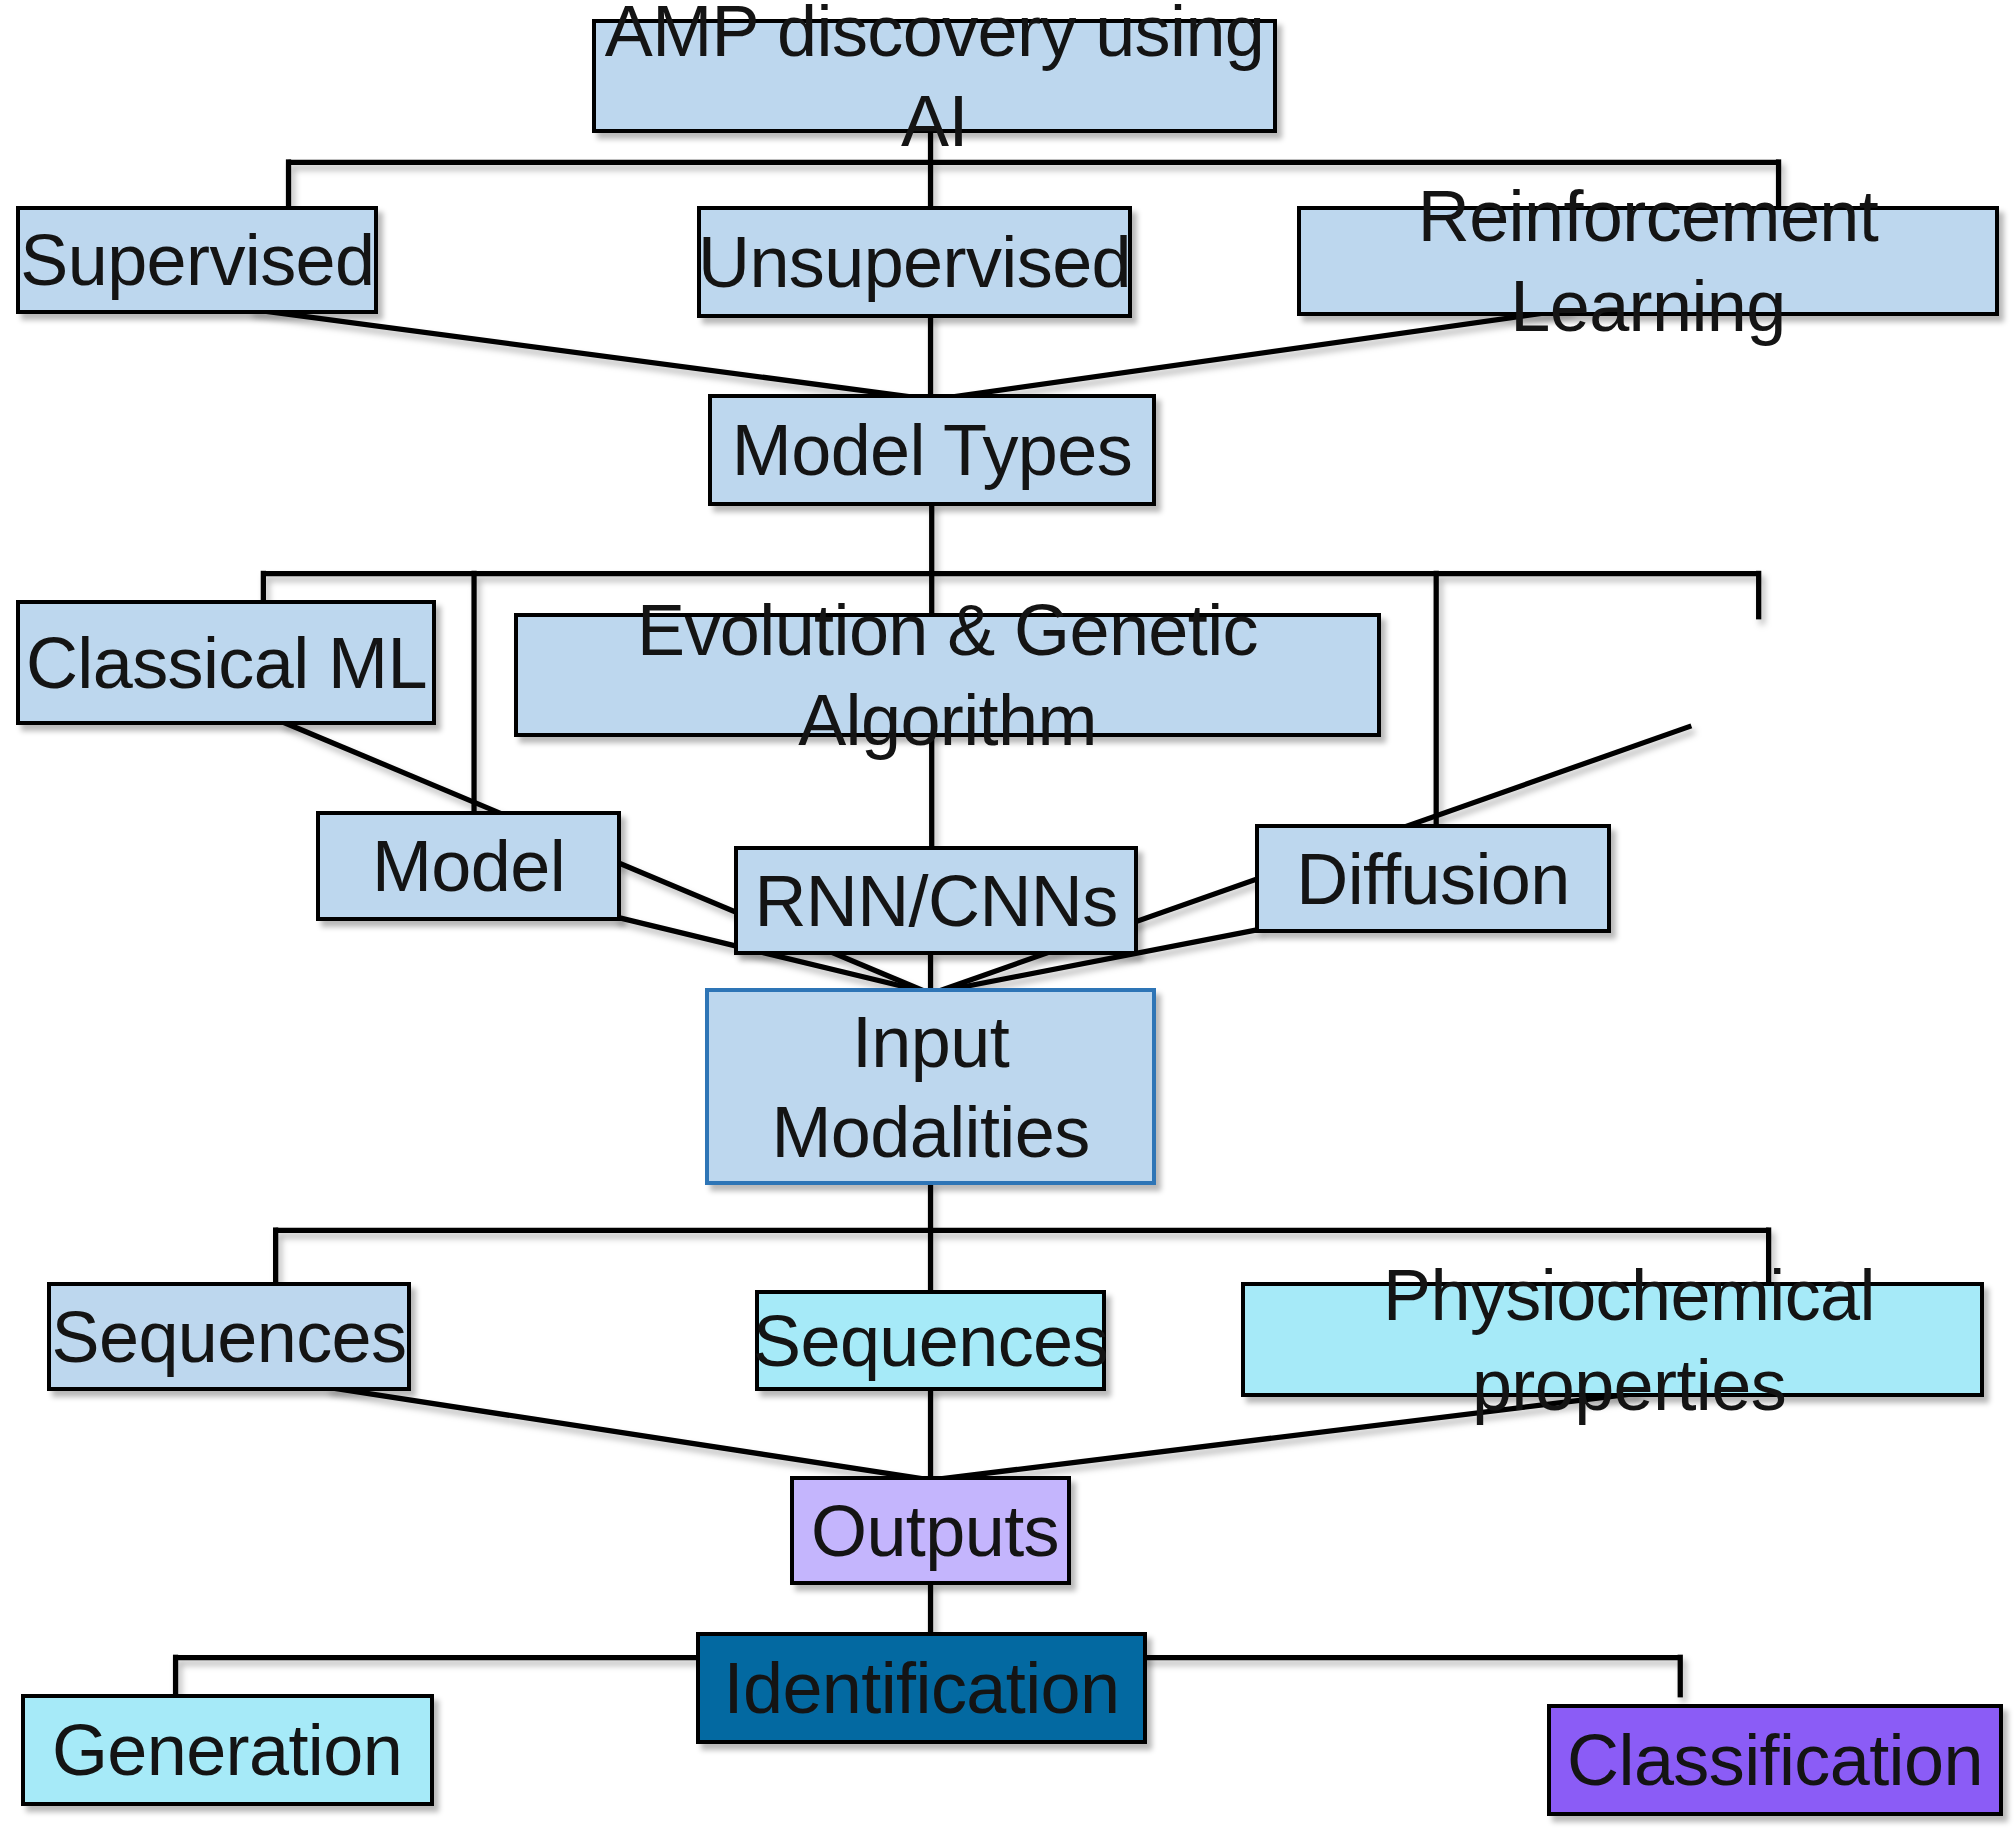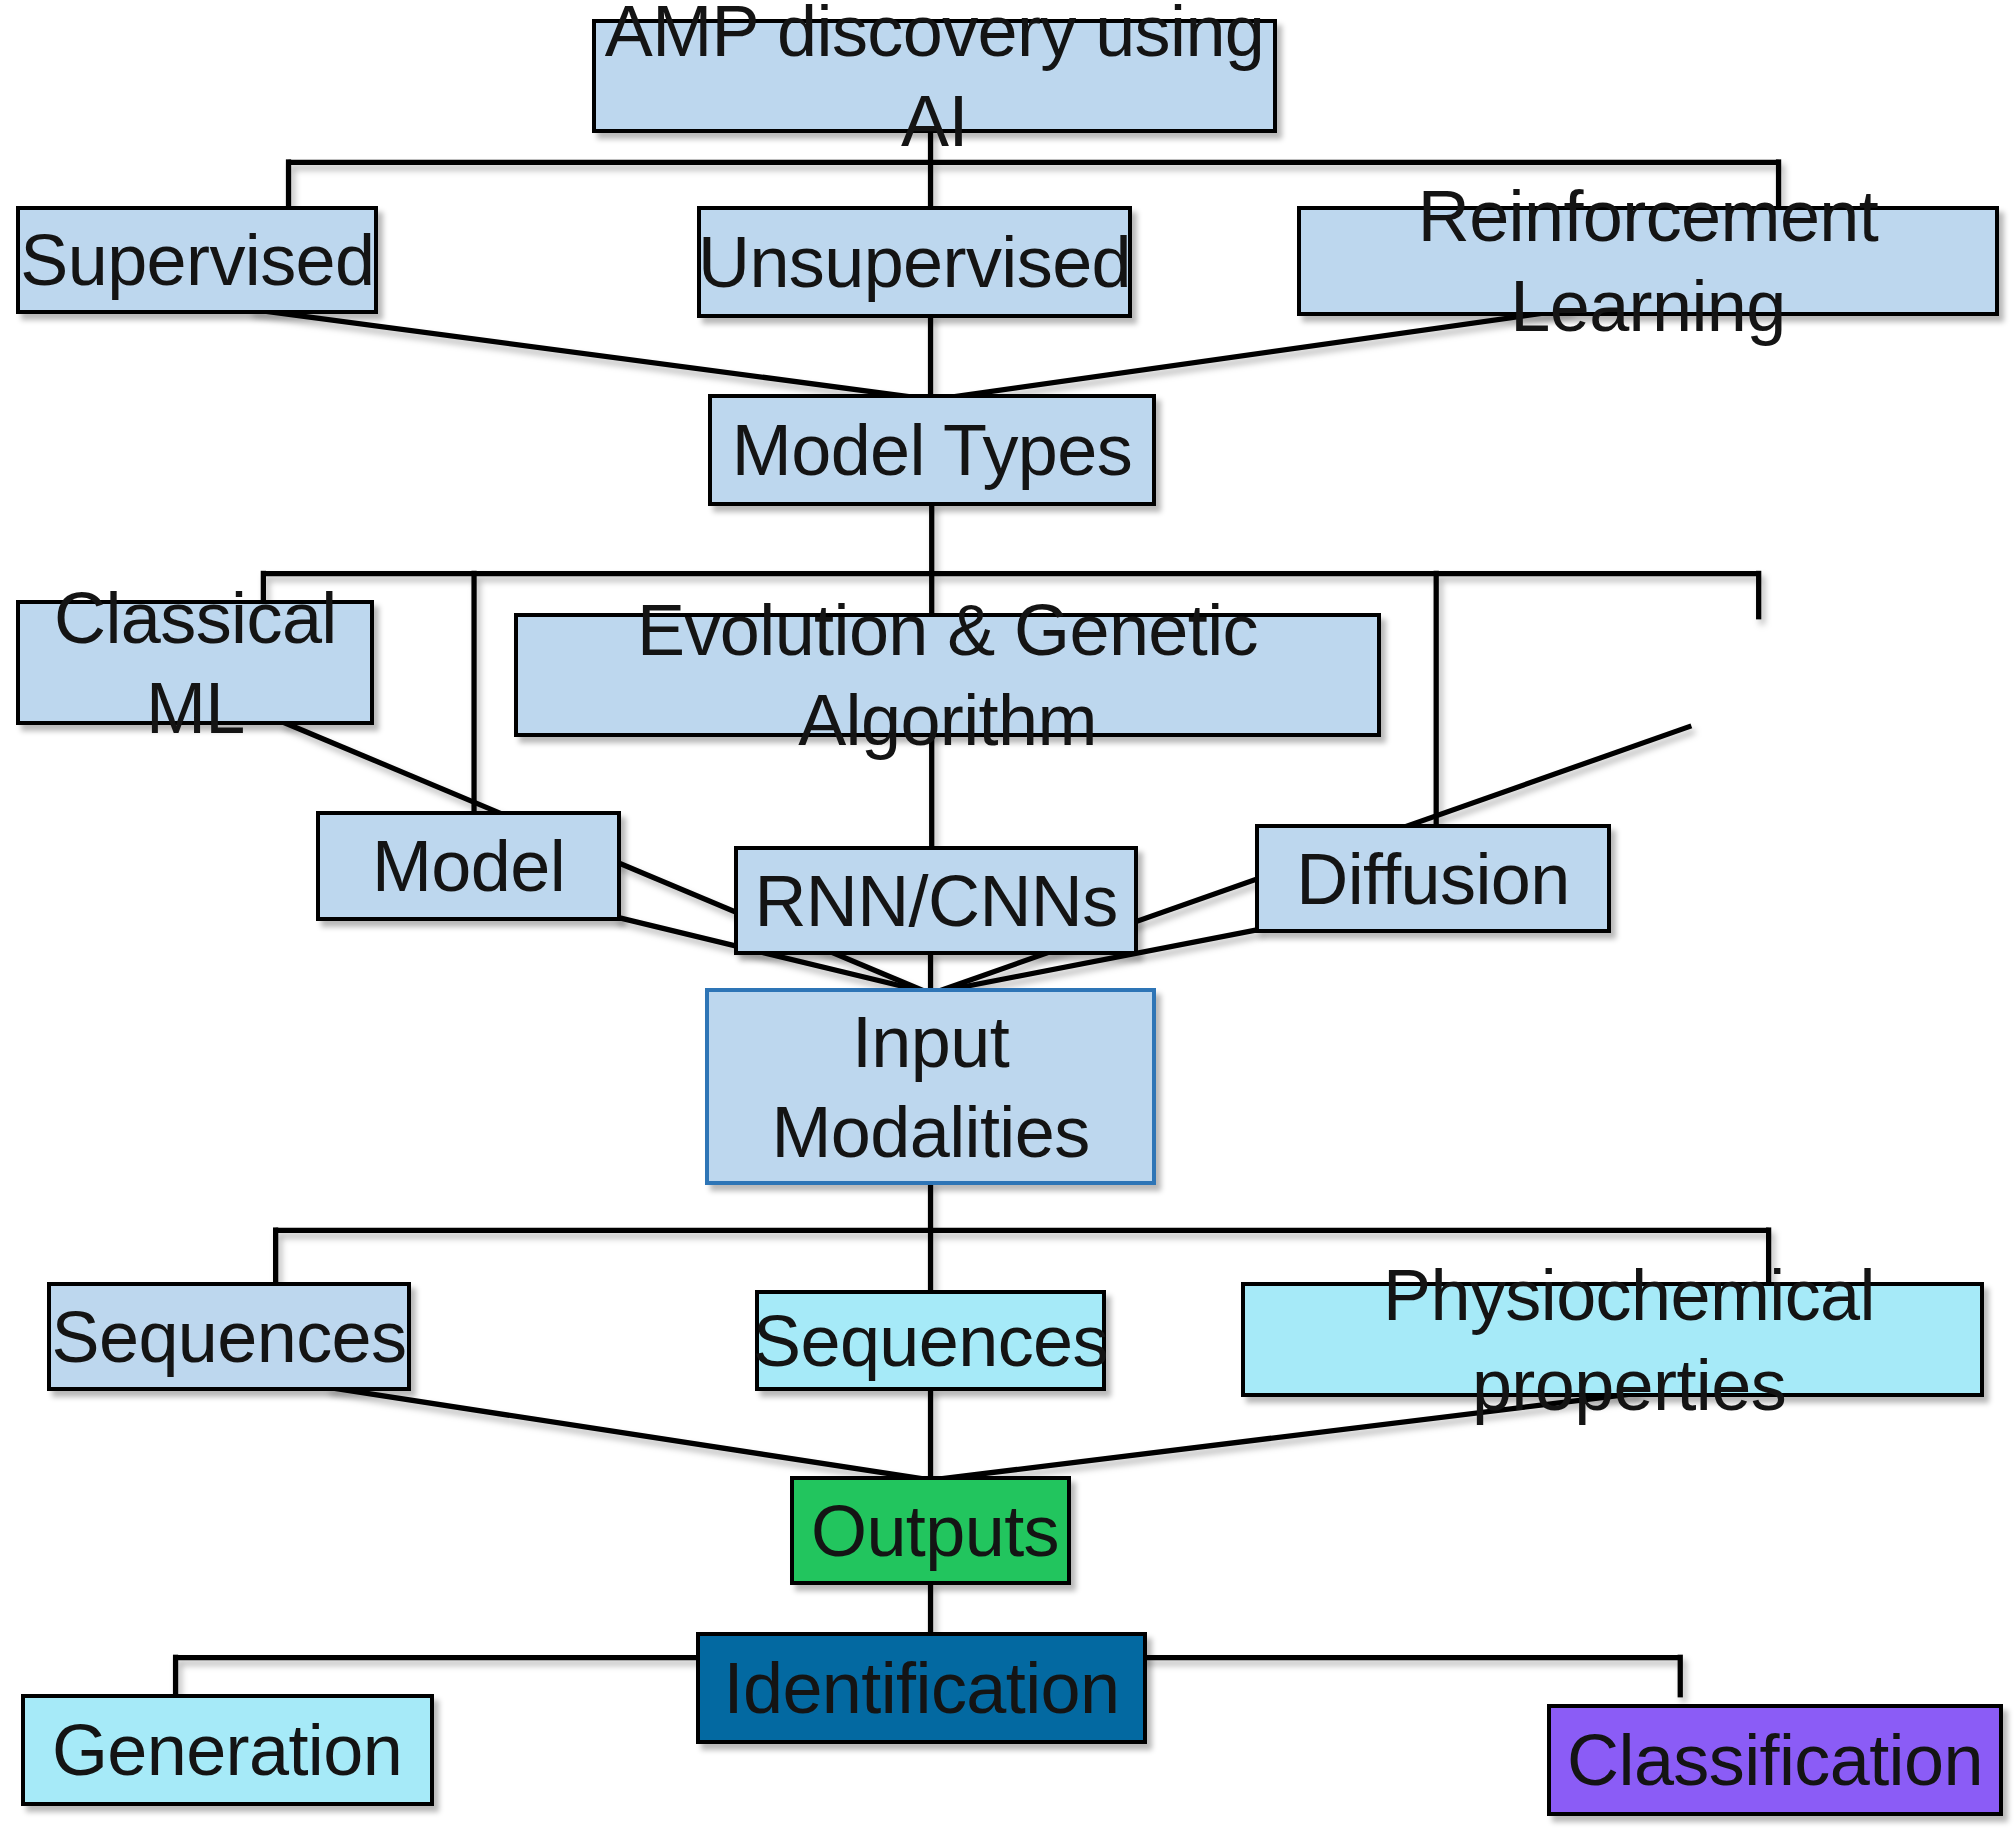--- a/index.html
+++ b/index.html
@@ -71,28 +71,28 @@
         <line x1="1590" y1="2832" x2="1590" y2="2900" stroke="#000000" stroke-width="9"></line>
         <line x1="2871" y1="2827" x2="2871" y2="2900" stroke="#000000" stroke-width="9"></line>
       </g>
   </svg>
 
 <div class="node" style="left: 592px; top: 19px; width: 685px; height: 114px; background: rgb(189, 215, 238); border: 4.7px solid rgb(0, 0, 0);"><span>AMP discovery using AI</span></div>
     <div class="node" style="left: 16.4px; top: 206px; width: 362px; height: 108px; background: rgb(189, 215, 238); border: 4.7px solid rgb(0, 0, 0);"><span>Supervised</span></div>
     <div class="node" style="left: 697px; top: 206px; width: 435px; height: 112px; background: rgb(189, 215, 238); border: 4.7px solid rgb(0, 0, 0);"><span>Unsupervised</span></div>
     <div class="node" style="left: 1297px; top: 206px; width: 702px; height: 110px; background: rgb(189, 215, 238); border: 4.7px solid rgb(0, 0, 0);"><span>Reinforcement Learning</span></div>
     <div class="node" style="left: 708px; top: 394px; width: 448px; height: 112px; background: rgb(189, 215, 238); border: 4.7px solid rgb(0, 0, 0);"><span>Model Types</span></div>
-    <div class="node" style="left: 16.4px; top: 600px; width: 358px; height: 125px; background: rgb(189, 215, 238); border: 4.7px solid rgb(0, 0, 0);"><span>Classical ML</span></div>
+    <div class="node" style="left: 16.4px; top: 600px; width: 420px; height: 125px; background: rgb(189, 215, 238); border: 4.7px solid rgb(0, 0, 0);"><span>Classical ML</span></div>
     <div class="node" style="left: 514px; top: 613px; width: 867px; height: 124px; background: rgb(189, 215, 238); border: 4.7px solid rgb(0, 0, 0);"><span>Evolution &amp; Genetic Algorithm</span></div>
     <div class="node" style="left: 316px; top: 811px; width: 305px; height: 110px; background: rgb(189, 215, 238); border: 4.7px solid rgb(0, 0, 0);"><span>Model</span></div>
     <div class="node" style="left: 734px; top: 846px; width: 404px; height: 109px; background: rgb(189, 215, 238); border: 4.7px solid rgb(0, 0, 0);"><span>RNN/CNNs</span></div>
     <div class="node" style="left: 705px; top: 988px; width: 451px; height: 197px; background: rgb(189, 215, 238); border: 4.7px solid rgb(46, 117, 182);"><span>Input
 Modalities</span></div>
     <div class="node" style="left: 1255px; top: 824px; width: 356px; height: 109px; background: rgb(189, 215, 238); border: 4.7px solid rgb(0, 0, 0);"><span>Diffusion</span></div>
     <div class="node" style="left: 47px; top: 1282px; width: 364px; height: 109px; background: rgb(189, 215, 238); border: 4.7px solid rgb(0, 0, 0);"><span>Sequences</span></div>
     <div class="node" style="left: 755px; top: 1290px; width: 351px; height: 101px; background: rgb(166, 234, 248); border: 4.7px solid rgb(0, 0, 0);"><span>Sequences</span></div>
     <div class="node" style="left: 1241px; top: 1282px; width: 743px; height: 115px; background: rgb(166, 234, 248); border: 4.7px solid rgb(0, 0, 0); padding-left: 33px;"><span>Physiochemical properties</span></div>
-    <div class="node" style="left: 790px; top: 1476px; width: 281px; height: 109px; background: #22c55e; border: 4.7px solid rgb(0, 0, 0); padding-left: 9px;"><span>Outputs</span></div>
+    <div class="node" style="left: 790px; top: 1476px; width: 281px; height: 109px; background: #c4b5fd; border: 4.7px solid rgb(0, 0, 0); padding-left: 9px;"><span>Outputs</span></div>
     <div class="node" style="left: 20.5px; top: 1694px; width: 413px; height: 112px; background: rgb(166, 234, 248); border: 4.7px solid rgb(0, 0, 0);"><span>Generation</span></div>
     <div class="node" style="left: 696px; top: 1632px; width: 451px; height: 112px; background: #0369a1; border: 4.7px solid rgb(0, 0, 0);"><span>Identification</span></div>
     <div class="node" style="left: 1547px; top: 1694px; width: 456px; height: 112px; background: #8b5cf6; border: 4.7px solid rgb(0, 0, 0); margin-top: 10px;"><span>Classification</span></div>
   </div>
 
 
 </body></html>

